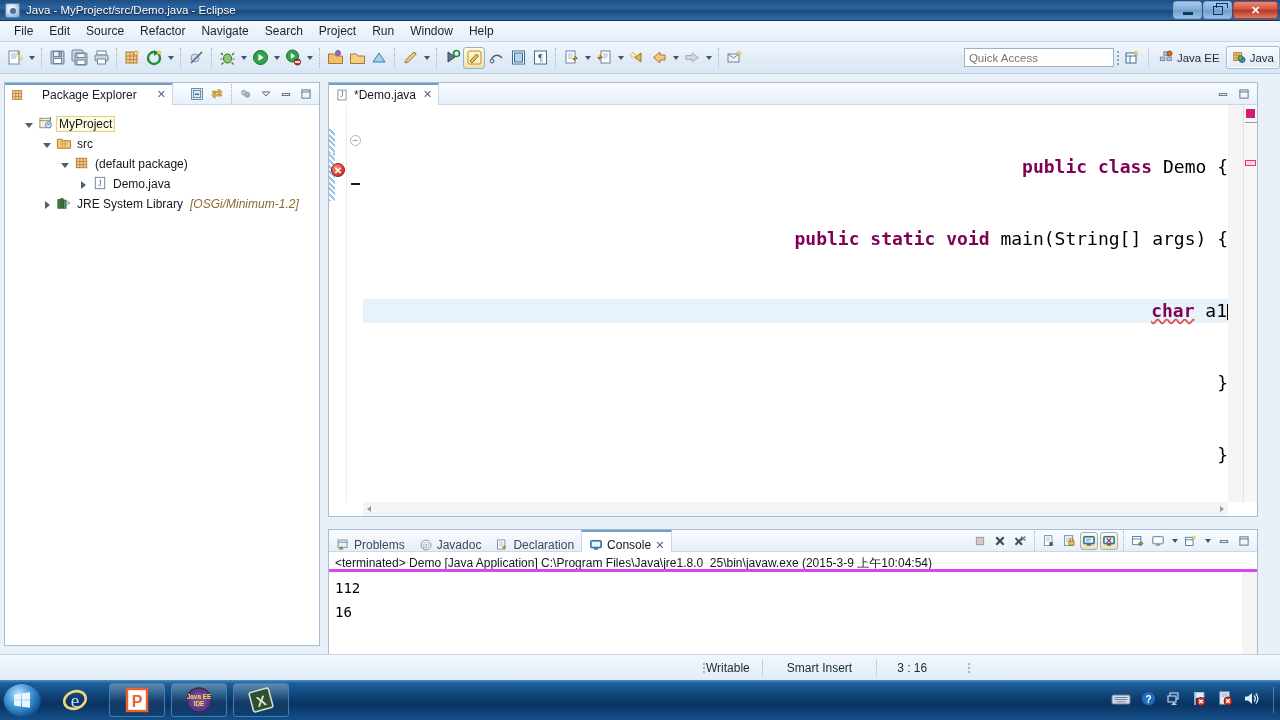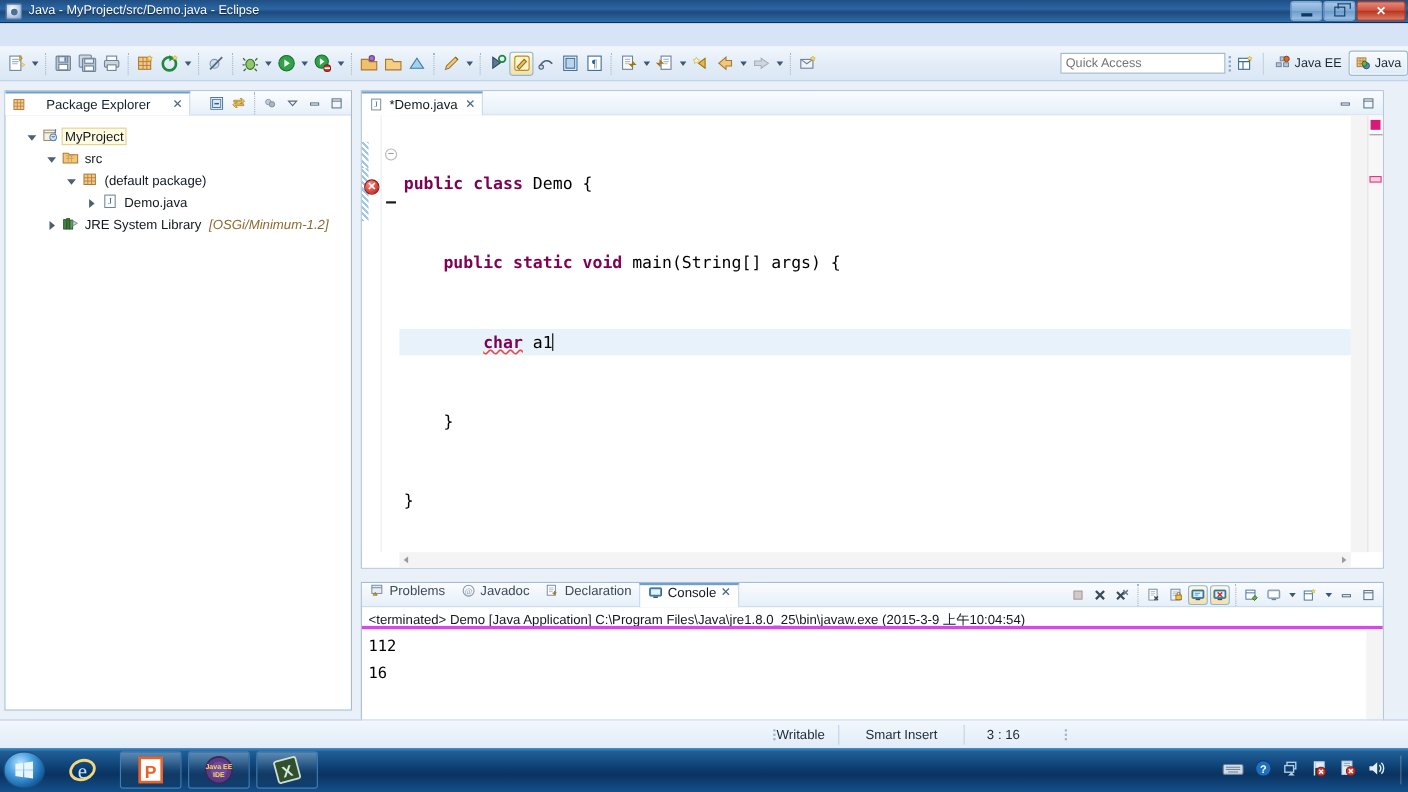--- a/index.html
+++ b/index.html
@@ -137,22 +137,22 @@
   .codearea { position:absolute; left:0; top:22px; right:0; bottom:0; background:#fff; }
   .gutter-annot { position:absolute; left:0; top:0; width:17px; bottom:14px; background:#fff; }
   .gutter-fold  { position:absolute; left:17px; top:0; width:17px; bottom:14px; background:#fff; border-left:1px solid #ececec;}
   .overview { position:absolute; right:0; top:0; width:14px; bottom:14px; background:#f7f7f7; border-left:1px solid #e3e3e3;}
   .vscroll  { position:absolute; right:14px; top:0; width:15px; bottom:14px; background:#f4f4f4; }
   .hscroll  { position:absolute; left:34px; right:29px; bottom:0; height:14px; background:#f4f4f4; }
 
   .code {
     position:absolute; left:34px; top:0; right:29px; bottom:14px;
     font-family:"DejaVu Sans Mono","Liberation Mono",monospace;
-    font-size:15px; line-height:24px; padding-top:2px;
-    white-space:pre; color:#000;
+    font-size:18px; line-height:24px; padding-top:2px;
+    white-space:pre; color:#000;text-align:right;
   }
   .code .ln { height:24px; padding-left:4px; }
   .code .ln.hl { background:#e8f2fb; }
   .kw { color:#7f0055; font-weight:bold; }
   .squig { text-decoration: underline; text-decoration-style: wavy; text-decoration-color:#e05050; }
   .caret-bar { display:inline-block; width:1px; height:16px; background:#000; vertical-align:-3px; }
 
   .selmark { position:absolute; left:0; width:6px; background:
      repeating-linear-gradient(45deg,#9fc6e8 0 2px, #ffffff 2px 4px); }
   .errico {
@@ -168,21 +168,21 @@
   .fold-dash { position:absolute; width:9px; height:2px; background:#1c1c1c; }
   .ovmark { position:absolute; background:#d81b7a; }
 
   
   .console {
     position:absolute; left:328px; top:455px; width:930px; height:190px;
     background:#fff; border:1px solid #a5bcd4;
   }
   .ctab-row { height:22px; background:linear-gradient(to bottom,#fafcff,#e6eff8);
     display:flex;align-items:center;border-bottom:1px solid #c8d9ea;}
-  .ctab { display:flex;align-items:flex-start;gap:4px;height:22px;padding:0 7px;font-size:12px;color:#3b4a57; }
+  .ctab { display:flex;align-items:flex-end;gap:4px;height:22px;padding:0 7px;font-size:12px;color:#3b4a57; }
   .ctab.active { background:#fff; border-top:2px solid #6fa0cc; border-left:1px solid #c8d9ea;
                  border-right:1px solid #c8d9ea; color:#101820; }
   .ctab .x { font-size:11px; color:#4a6783; }
   .ctools { margin-left:auto; display:flex;align-items:center;gap:2px;padding-right:4px; }
   .ct { width:18px;height:18px;display:flex;align-items:center;justify-content:center;border:1px solid transparent;border-radius:3px;}
   .ct.pressed { border-color:#8fb4d8;background:linear-gradient(to bottom,#fdfbe4,#f3e0a6);}
   .cstatusline {
     position:absolute;left:0;right:0;top:22px;height:20px;font-size:12px;color:#101820;
     padding:3px 6px; border-bottom:3px solid #d946ef; white-space:nowrap; overflow:hidden;
     font-family:"Liberation Sans",sans-serif;
@@ -236,20 +236,32 @@
       <div class="win-btn">
           <span class="glyph-min"></span>
         </div>
       <div class="win-btn">
           <span class="glyph-max"></span>
         </div>
       <div class="win-btn close">✕</div>
     </div>
   </div>
 
+  <div class="menubar">
+    <div class="menu-item">File</div>
+    <div class="menu-item">Edit</div>
+    <div class="menu-item">Source</div>
+    <div class="menu-item">Refactor</div>
+    <div class="menu-item">Navigate</div>
+    <div class="menu-item">Search</div>
+    <div class="menu-item">Project</div>
+    <div class="menu-item">Run</div>
+    <div class="menu-item">Window</div>
+    <div class="menu-item">Help</div>
+  </div>
 
   <div class="toolbar">
 
     <div class="tb">
       <svg width="17" height="17" viewBox="0 0 17 17">
           <rect x="2" y="2" width="10" height="13" fill="#fff" stroke="#6e87a5"></rect>
           <path d="M4 5h6M4 7h6M4 9h5" stroke="#9fb4cc" stroke-width="1"></path>
           <path d="M11 2l2 2-2 2z" fill="#f6d34a" stroke="#b6921c"></path>
           <path d="M12 11l1.2 2.2L15.5 14l-2.3.8L12 17l-1.2-2.2L8.5 14l2.3-.8z" fill="#ffe26b" stroke="#c39a18" stroke-width=".6" transform="scale(.62) translate(10,2)"></path>
         </svg>

